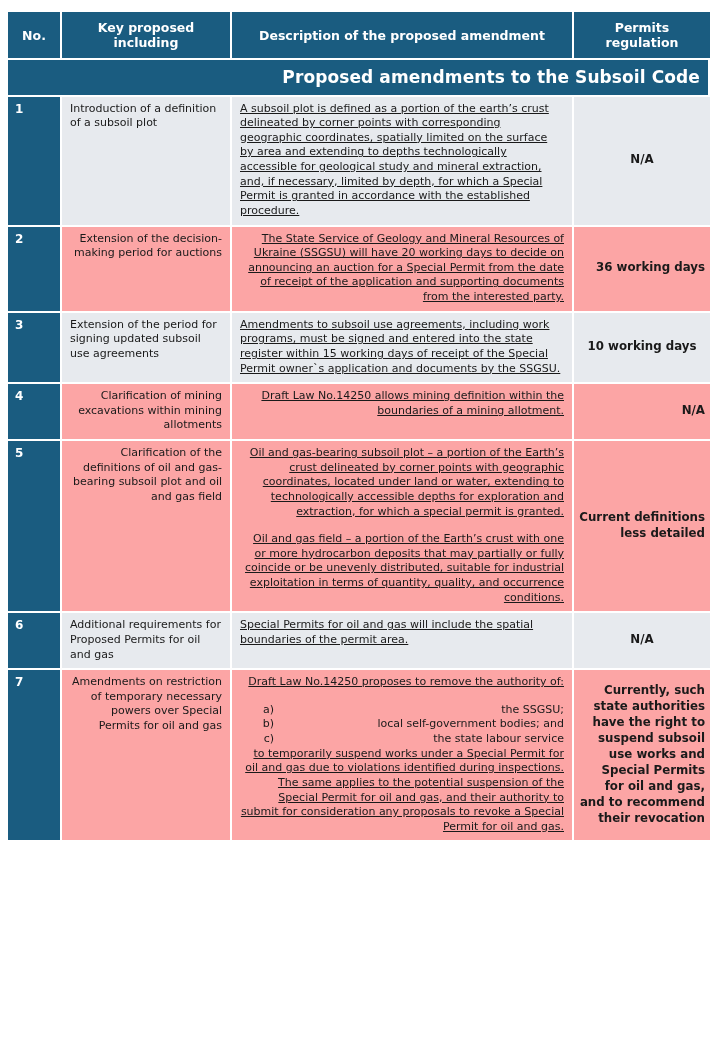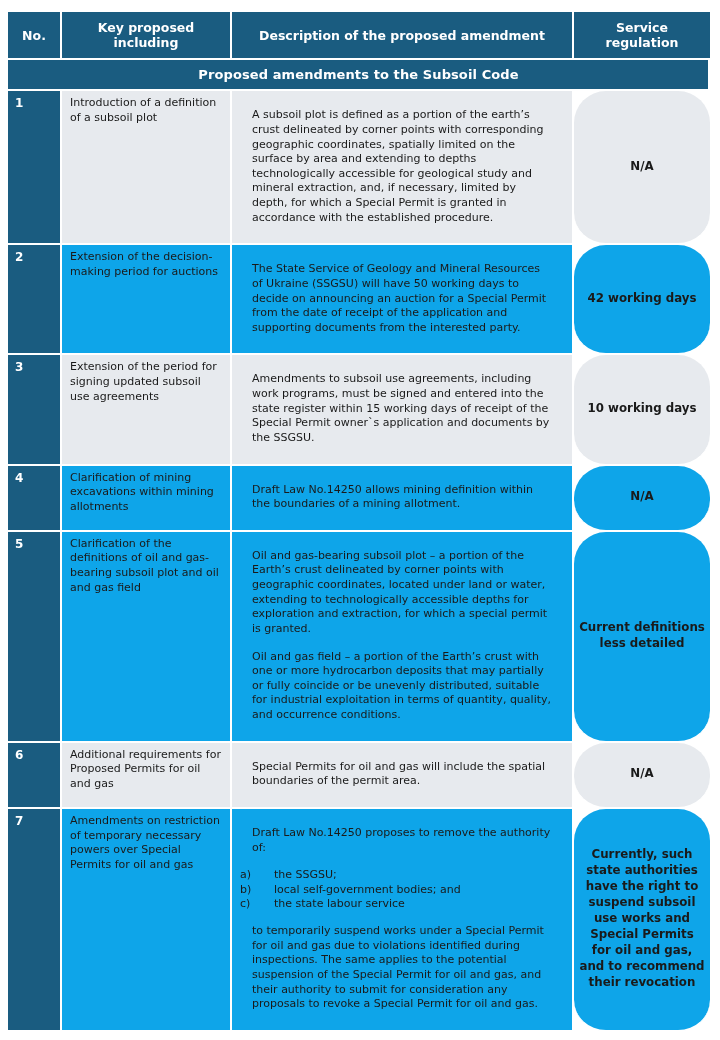--- a/index.html
+++ b/index.html
@@ -44,24 +44,24 @@
     border-right: 2px solid #ffffff;
     border-bottom: 2px solid #ffffff;
   }
   thead th.last { border-right: none; }
 
   
   tr.section-row td {
     background: #1a5c80;
     color: #ffffff;
     font-weight: bold;
-    font-size: 13px;
+    font-size: 17px;
     padding: 6px 8px 6px 9px;
     border-bottom: 2px solid #ffffff;
-    text-align: center;
+    text-align: right;
     letter-spacing: 0.1px;
   }
 
   
   tbody td {
     vertical-align: top;
     font-size: 11px;
     line-height: 1.33;
     color: #1a1a1a;
     padding: 5px 8px 6px 8px;
@@ -82,28 +82,27 @@
 
   td.cur {
     text-align: center;
     vertical-align: middle;
     font-weight: bold;
     font-size: 11.8px;
     line-height: 1.35;
     border-right: none;
     padding-left: 5px;
     padding-right: 5px;
-    border-radius: 32px;
   }
 
   
   tr.band-a td.key, tr.band-a td.desc, tr.band-a td.cur { background: #e7eaee; }
-  tr.band-b td.key, tr.band-b td.desc, tr.band-b td.cur { background: #0ea5e9; }
-
-  .para { margin: 12px; }
+  tr.band-b td.key, tr.band-b td.desc, tr.band-b td.cur { background: #fca5a5; text-align: right; }
+
+  .para { margin: 0; text-decoration: underline; }
   .para + .para { margin-top: 13px; }
 
   .list-item {
     display: flex;
     margin: 0;
   }
   .list-wrap { margin-top: 13px; }
   .list-item .marker { width: 34px; flex: 0 0 34px; }
   .list-item .ltext { flex: 1 1 auto; }
 </style>
@@ -116,21 +115,21 @@
       <col style="width:54px">
       <col style="width:170px">
       <col style="width:342px">
       <col style="width:136px">
     </colgroup>
     <thead>
       <tr>
         <th>No.</th>
         <th>Key proposed including</th>
         <th>Description of the proposed amendment</th>
-        <th class="last">Service regulation</th>
+        <th class="last">Permits regulation</th>
       </tr>
     </thead>
     <tbody>
 
       <tr class="section-row">
         <td colspan="4">Proposed amendments to the Subsoil Code</td>
       </tr>
 
       <tr class="band-a">
         <td class="num">1</td>
@@ -138,23 +137,23 @@
         <td class="desc">
           <p class="para">A subsoil plot is defined as a portion of the earth’s crust delineated by corner points with corresponding geographic coordinates, spatially limited on the surface by area and extending to depths technologically accessible for geological study and mineral extraction, and, if necessary, limited by depth, for which a Special Permit is granted in accordance with the established procedure.</p>
         </td>
         <td class="cur">N/A</td>
       </tr>
 
       <tr class="band-b">
         <td class="num">2</td>
         <td class="key">Extension of the decision-making period for auctions</td>
         <td class="desc">
-          <p class="para">The State Service of Geology and Mineral Resources of Ukraine (SSGSU) will have 50 working days to decide on announcing an auction for a Special Permit from the date of receipt of the application and supporting documents from the interested party.</p>
-        </td>
-        <td class="cur">42 working days</td>
+          <p class="para">The State Service of Geology and Mineral Resources of Ukraine (SSGSU) will have 20 working days to decide on announcing an auction for a Special Permit from the date of receipt of the application and supporting documents from the interested party.</p>
+        </td>
+        <td class="cur">36 working days</td>
       </tr>
 
       <tr class="band-a">
         <td class="num">3</td>
         <td class="key">Extension of the period for signing updated subsoil use agreements</td>
         <td class="desc">
           <p class="para">Amendments to subsoil use agreements, including work programs, must be signed and entered into the state register within 15 working days of receipt of the Special Permit owner`s application and documents by the SSGSU.</p>
         </td>
         <td class="cur">10 working days</td>
       </tr>

